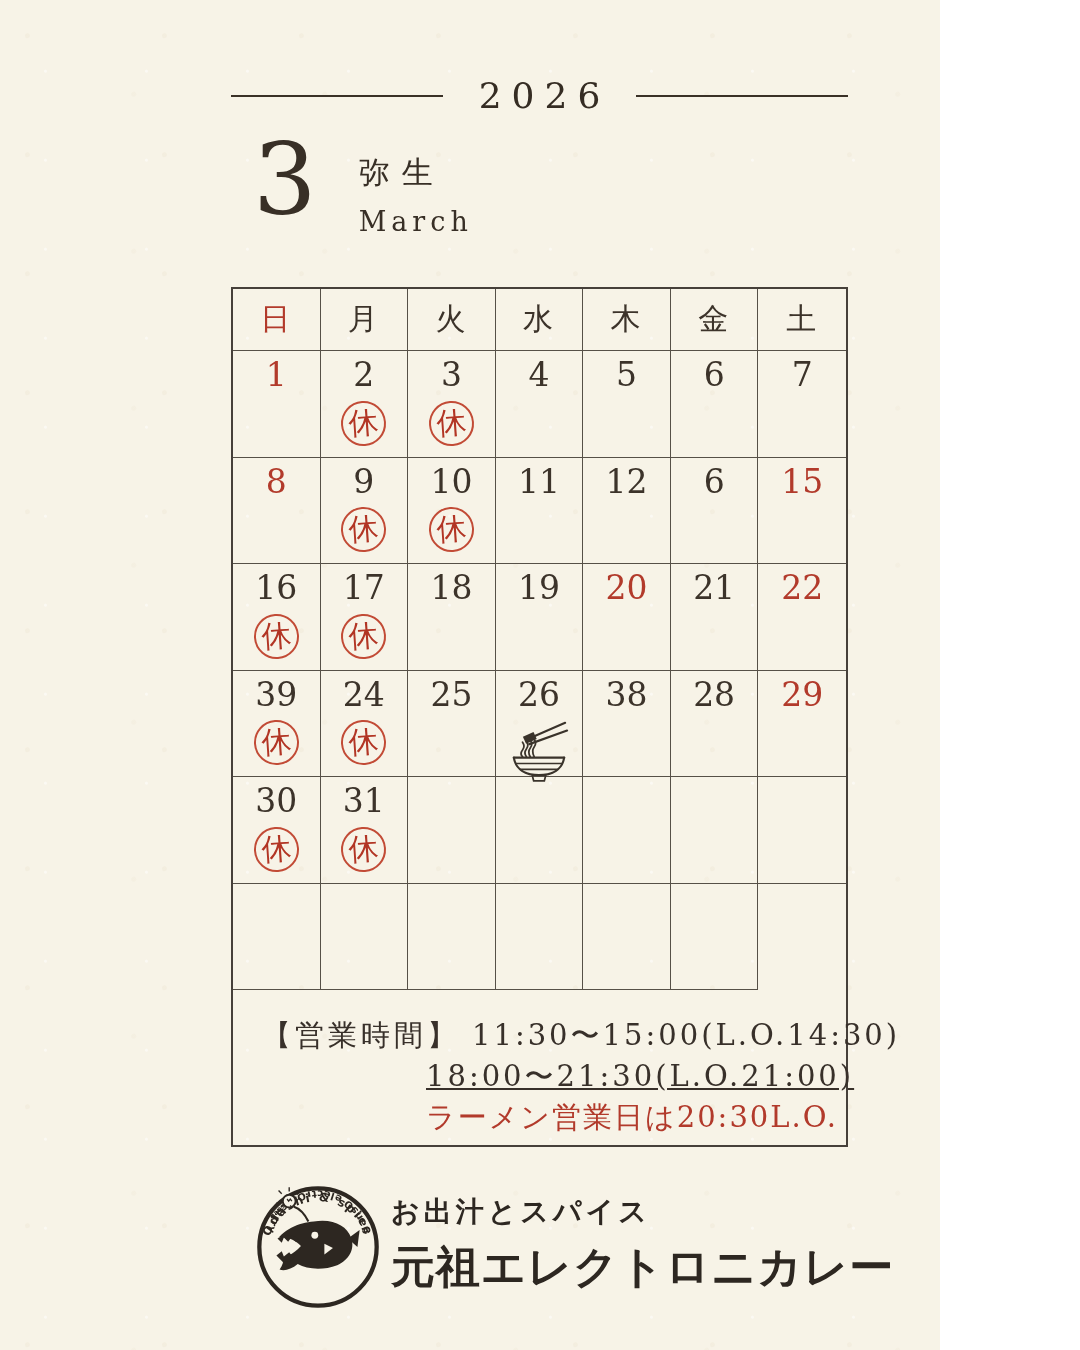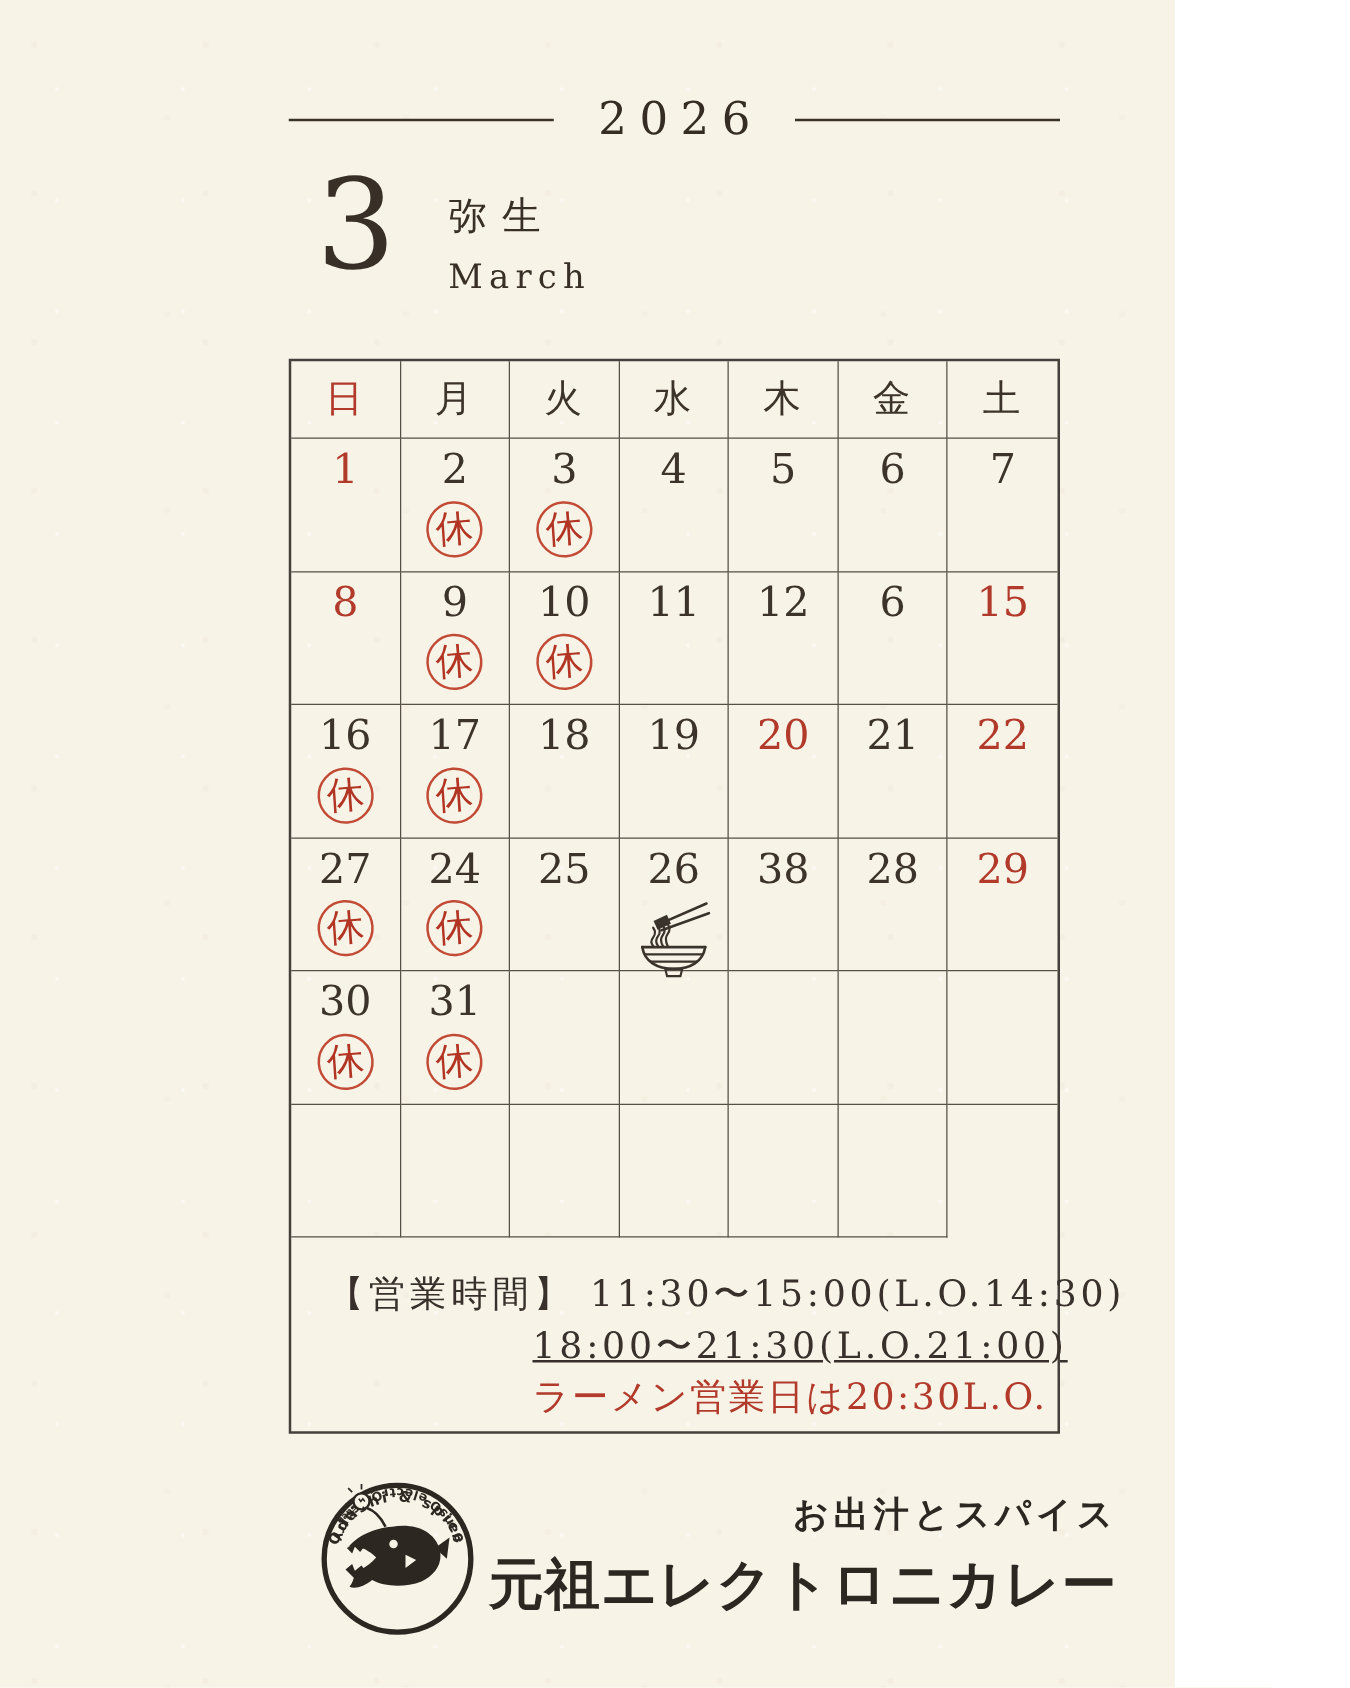--- a/index.html
+++ b/index.html
@@ -66,21 +66,21 @@
   .ramen-wrap{margin-top:0px;}
   
   .cal-hours{height:155px;box-sizing:border-box;padding-top:25px;font-size:29px;}
   .hours-row{display:flex;align-items:flex-end;line-height:41px;white-space:nowrap;}
   .hours-label{margin-left:29px;letter-spacing:4px;color:#38302a;}
   .hours-time{margin-left:12px;letter-spacing:3px;color:#38302a;}
   .hours-indent{margin-left:193px;letter-spacing:3px;color:#38302a;line-height:41px;white-space:nowrap;text-decoration:underline;}
   .hours-note{margin-left:193px;letter-spacing:2px;color:#b23a2b;line-height:41px;white-space:nowrap;}
   
   .logo-svg{position:absolute;left:254px;top:1183px;}
-  .shop-text{position:absolute;left:391px;top:1193px;color:#2d2721;text-align:right;}
+  .shop-text{position:absolute;left:391px;top:1193px;color:#2d2721;}
   .tagline{font-size:28px;font-weight:bold;letter-spacing:4px;}
   .shop-name{font-size:44px;font-weight:bold;letter-spacing:1px;margin-top:7px;}
 </style>
 </head>
 <body>
 
 <div class="page">
 
   <div class="year-header">
     <span class="rule"></span>
@@ -170,21 +170,21 @@
         <div class="day-cell">
           <span class="day-num red">20</span>
         </div>
         <div class="day-cell">
           <span class="day-num">21</span>
         </div>
         <div class="day-cell">
           <span class="day-num red">22</span>
         </div>
         <div class="day-cell">
-          <span class="day-num">27</span>
+          <span class="day-num">39</span>
           <span class="stamp">休</span>
         </div>
         <div class="day-cell">
           <span class="day-num">24</span>
           <span class="stamp">休</span>
         </div>
         <div class="day-cell">
           <span class="day-num">25</span>
         </div>
         <div class="day-cell">

